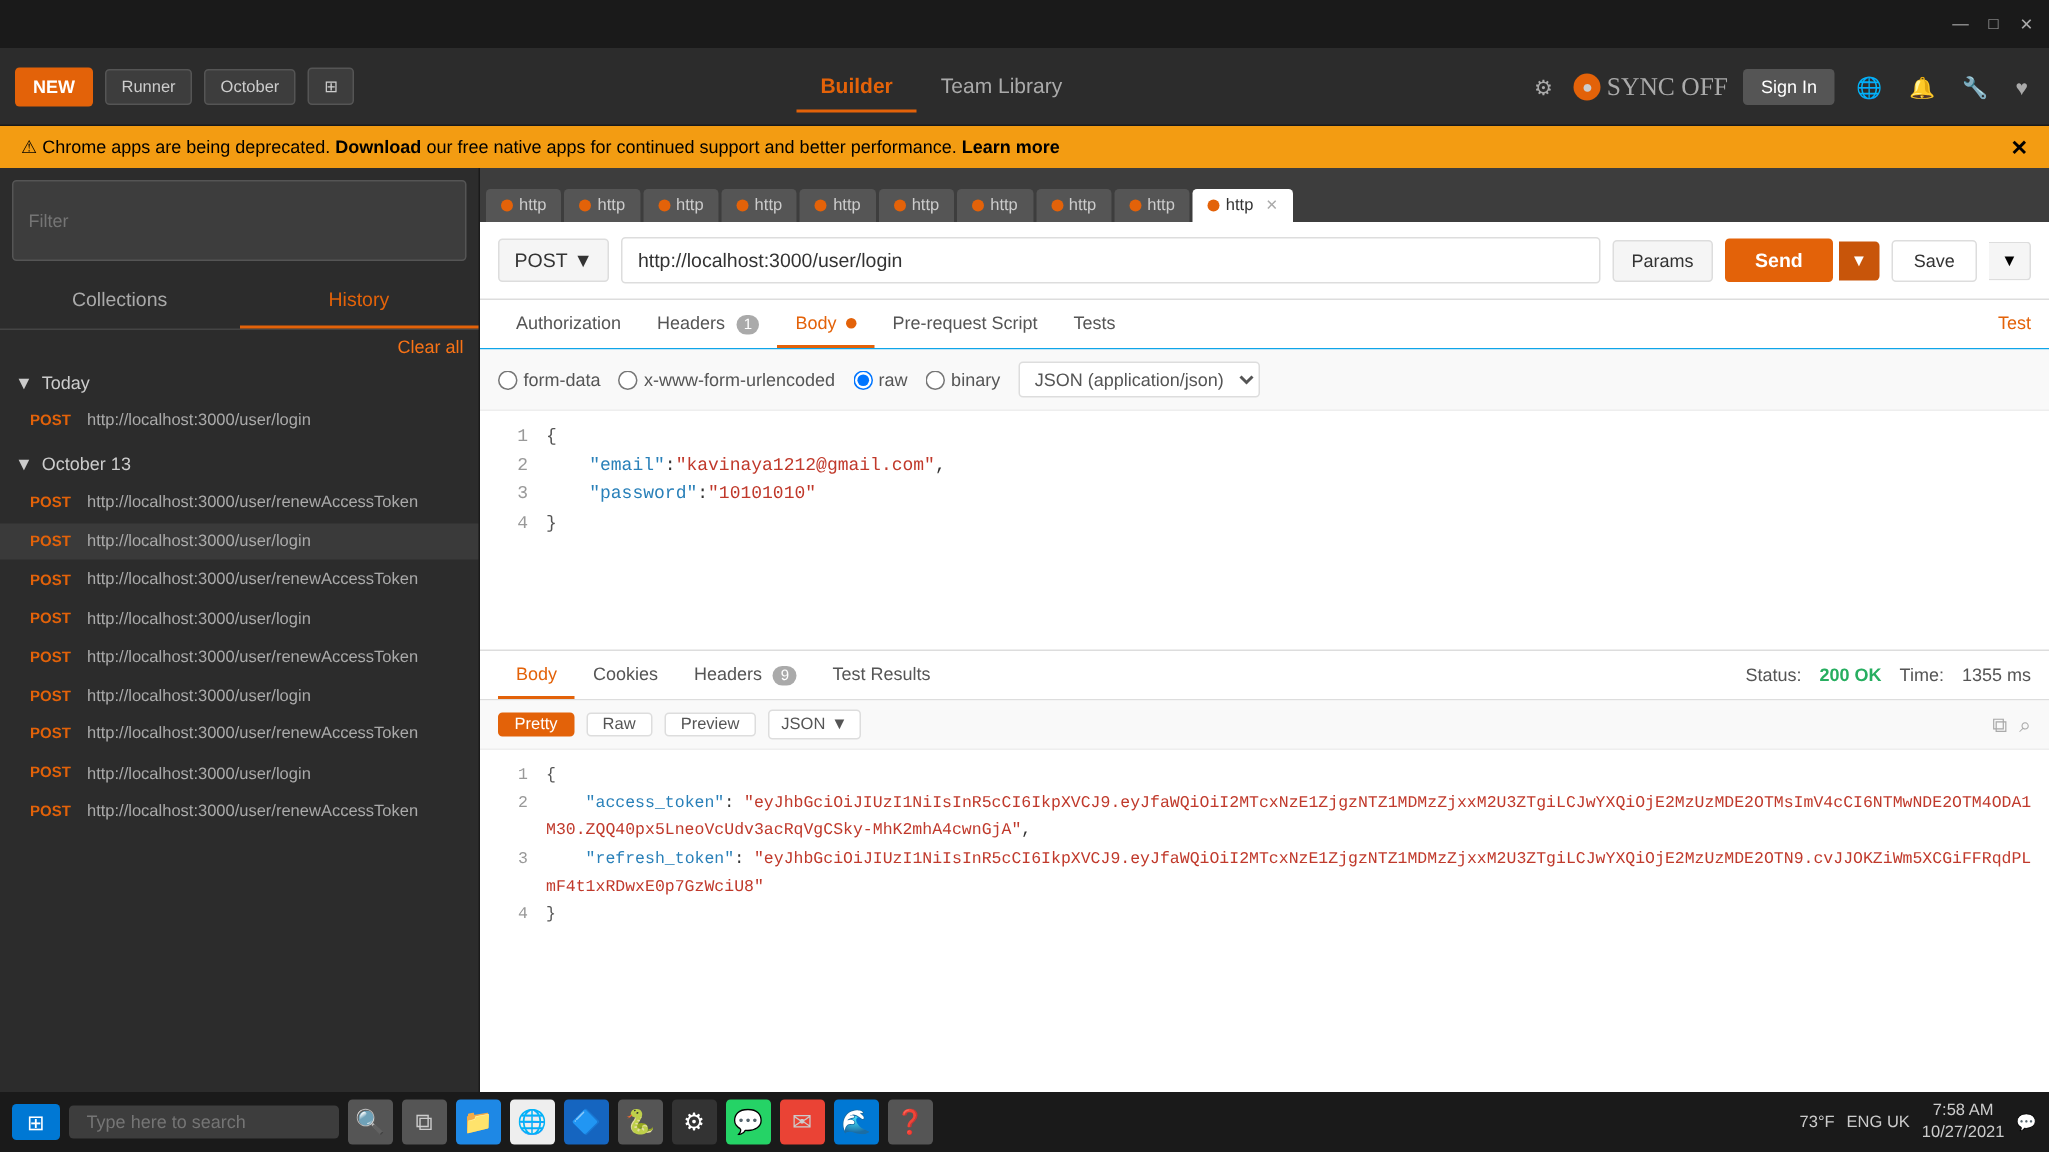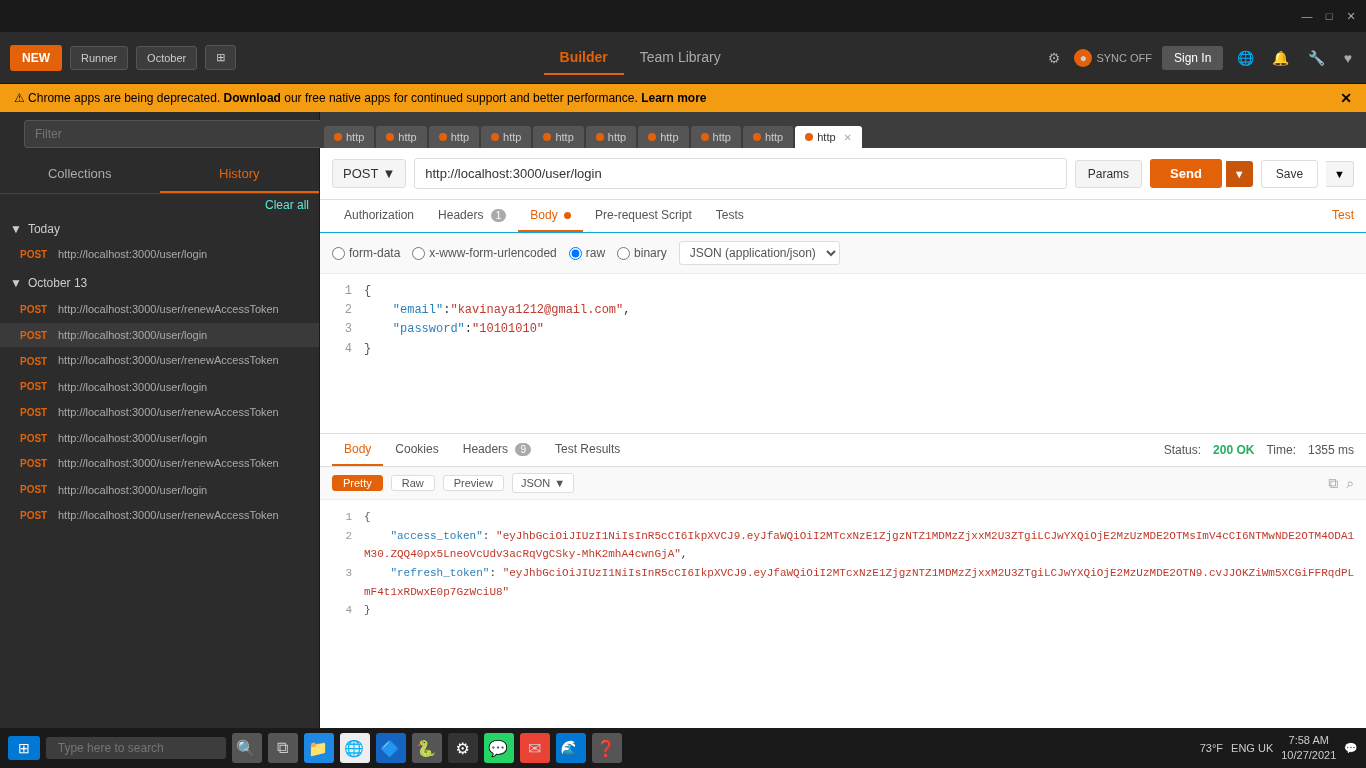--- a/index.html
+++ b/index.html
@@ -12,42 +12,42 @@
     
     .topbar { height: 52px; background: #2c2c2c; display: flex; align-items: center; padding: 0 10px; gap: 8px; border-bottom: 1px solid #1a1a1a; }
     .btn-new { background: #e36209; color: white; border: none; padding: 6px 12px; border-radius: 3px; font-size: 12px; font-weight: bold; cursor: pointer; }
     .btn-icon { background: #3d3d3d; color: #ccc; border: 1px solid #555; padding: 5px 10px; border-radius: 3px; font-size: 11px; cursor: pointer; }
     .topbar-center { flex: 1; display: flex; justify-content: center; gap: 0; }
     .tab-builder { color: #e36209; font-size: 14px; font-weight: 600; padding: 8px 16px; border-bottom: 2px solid #e36209; cursor: pointer; }
     .tab-library { color: #aaa; font-size: 14px; padding: 8px 16px; cursor: pointer; }
     .topbar-right { display: flex; align-items: center; gap: 10px; }
     .sync-area { display: flex; align-items: center; gap: 4px; }
     .sync-dot { width: 18px; height: 18px; border-radius: 50%; background: #e36209; display: flex; align-items: center; justify-content: center; }
-    .sync-text { color: #aaa; font-size: 11px; }
+    .sync-text { color: #aaa; font-size: 17px; font-family: Liberation Serif, serif; }
     .btn-signin { background: #555; color: white; border: none; padding: 5px 12px; border-radius: 3px; font-size: 12px; cursor: pointer; }
     .icon-btn { color: #aaa; font-size: 14px; cursor: pointer; padding: 4px; }
 
     
     .warning-bar { background: #f39c12; color: #000; padding: 6px 14px; font-size: 12px; display: flex; align-items: center; justify-content: space-between; }
     .warning-bar a { color: #000; font-weight: bold; }
     .warning-close { cursor: pointer; font-size: 14px; font-weight: bold; }
 
     
     .main { display: flex; height: calc(768px - 32px - 52px - 32px); }
 
     
     .sidebar { width: 320px; background: #2c2c2c; border-right: 1px solid #1a1a1a; display: flex; flex-direction: column; }
     .sidebar-filter { padding: 8px; }
-    .sidebar-filter input { width: 100%; background: #3d3d3d; border: 1px solid #555; color: #ccc; padding: 6px 10px; border-radius: 3px; font-size: 12px; margin-left: 16px; }
+    .sidebar-filter input { width: 100%; background: #3d3d3d; border: 1px solid #555; color: #ccc; padding: 19px 10px; border-radius: 3px; font-size: 12px; }
     .sidebar-tabs { display: flex; border-bottom: 1px solid #444; }
     .sidebar-tab { flex: 1; padding: 10px; text-align: center; cursor: pointer; font-size: 13px; }
     .sidebar-tab.active { color: #e36209; border-bottom: 2px solid #e36209; }
     .sidebar-tab.inactive { color: #aaa; }
     .sidebar-clear { text-align: right; padding: 4px 10px; }
-    .sidebar-clear span { color: #5eead4; cursor: pointer; font-size: 12px; }
+    .sidebar-clear span { color: #f97316; cursor: pointer; font-size: 12px; }
     .sidebar-content { overflow-y: auto; flex: 1; }
     .sidebar-group { margin-bottom: 4px; }
     .sidebar-group-header { padding: 6px 10px; color: #ccc; font-size: 12px; display: flex; align-items: center; gap: 6px; cursor: pointer; }
     .sidebar-item { display: flex; align-items: center; gap: 6px; padding: 6px 10px 6px 20px; cursor: pointer; }
     .sidebar-item.active { background: #3a3a3a; }
     .method-badge { font-size: 10px; font-weight: bold; color: #e36209; min-width: 32px; }
     .sidebar-url { color: #aaa; font-size: 11px; overflow: hidden; text-overflow: ellipsis; white-space: nowrap; max-width: 220px; }
     .sidebar-url-wrap { color: #aaa; font-size: 11px; max-width: 220px; line-height: 1.4; }
 
     

